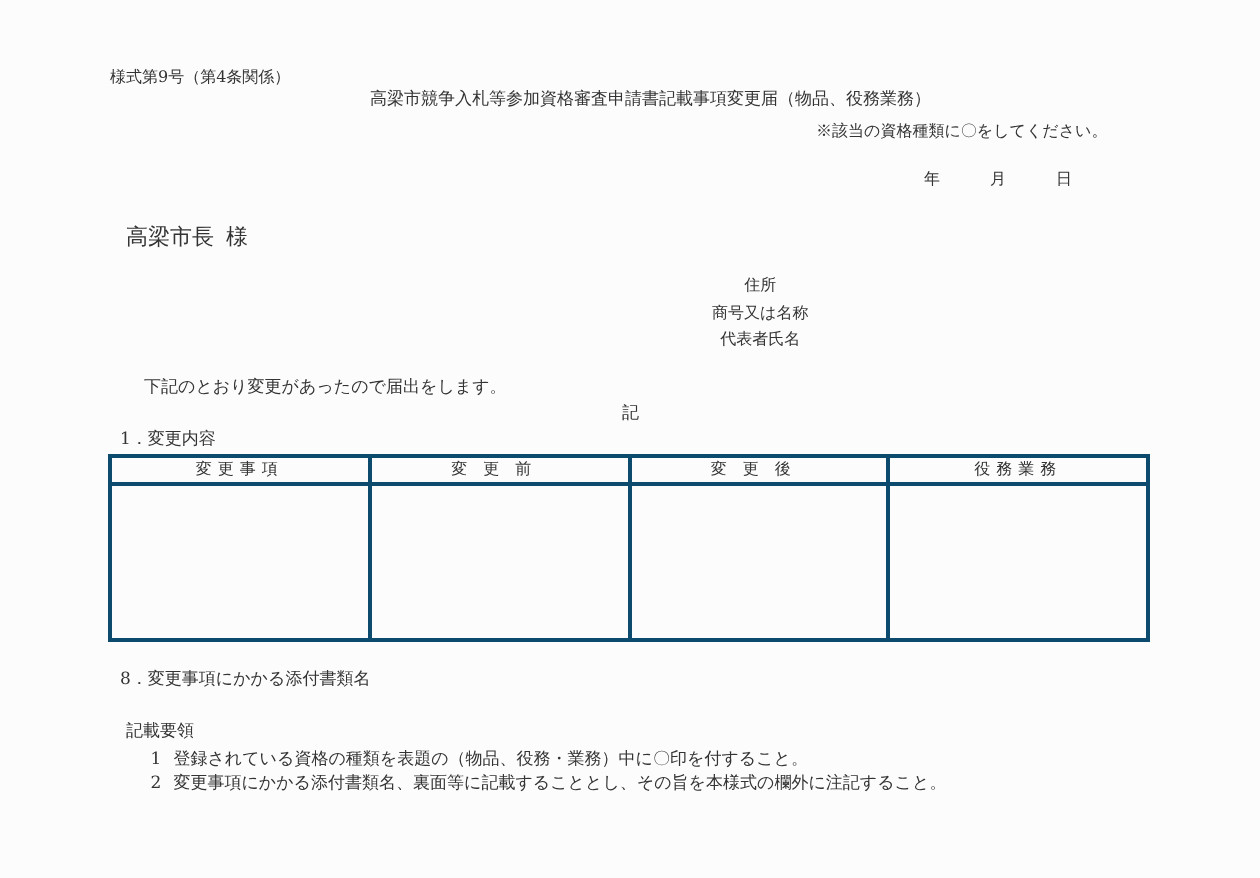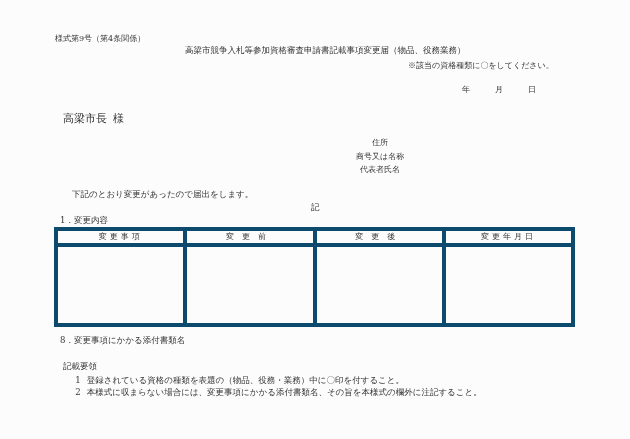--- a/index.html
+++ b/index.html
@@ -36,21 +36,21 @@
       left: 54px;
       top: 227px;
       width: 521px;
       height: 91px;
       border: 1px solid #888888;
       box-sizing: border-box;
       border-collapse: collapse;
       table-layout: fixed;
     }
     .change-table th, .change-table td {
-      border: 4px solid #0c4a6e;
+      border: 2px solid #0c4a6e;
       padding: 0;
       font-weight: normal;
       font-size: 8px;
       color: #333333;
     }
     .change-table th {
       height: 12px;
       text-align: center;
       letter-spacing: 8px;
     }
@@ -91,21 +91,21 @@
 <div class="abs intro">下記のとおり変更があったので届出をします。</div>
 <div class="abs ki">記</div>
 <div class="abs section1">1．変更内容</div>
 
 <table class="change-table">
   <thead>
     <tr>
       <th class="narrow-spacing">変更事項</th>
       <th>変更前</th>
       <th>変更後</th>
-      <th class="narrow-spacing">変更年月日</th>
+      <th class="narrow-spacing">役務業務</th>
     </tr>
   </thead>
   <tbody>
     <tr>
       <td></td>
       <td></td>
       <td></td>
       <td></td>
     </tr>
   </tbody>
@@ -113,14 +113,14 @@
 
 <div class="abs section2">8．変更事項にかかる添付書類名</div>
 
 <div class="abs notes-title">記載要領</div>
 <div class="abs notes-item i1">
   <span class="num">1</span>
   <span>登録されている資格の種類を表題の（物品、役務・業務）中に〇印を付すること。</span>
 </div>
 <div class="abs notes-item i2">
   <span class="num">2</span>
-  <span>本様式に収まらない場合には、変更事項にかかる添付書類名、その旨を本様式の欄外に注記すること。</span>
+  <span>変更事項にかかる添付書類名、裏面等に記載することとし、その旨を本様式の欄外に注記すること。</span>
 </div>
 
 </body></html>

